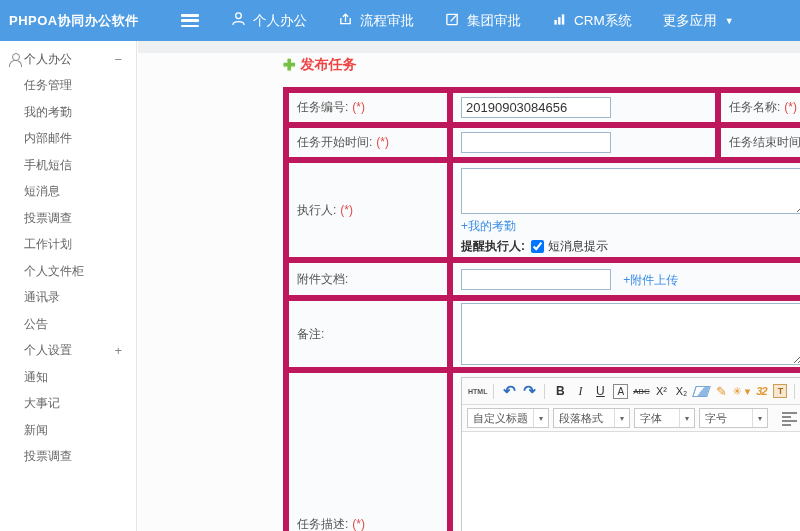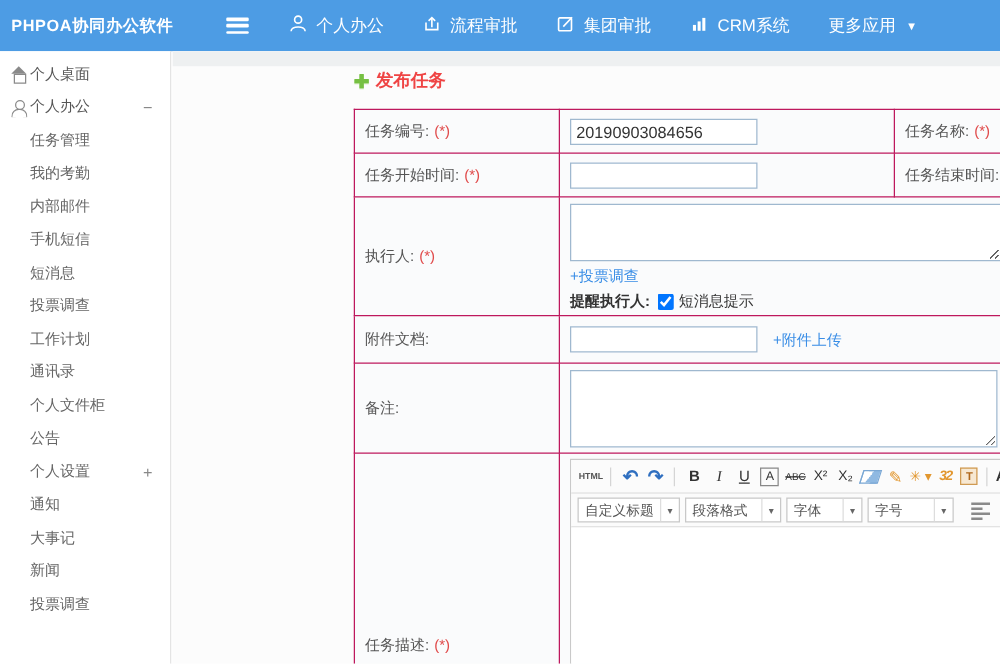--- a/index.html
+++ b/index.html
@@ -35,21 +35,21 @@
   
   .main { position:absolute; left:138px; top:41px; width:662px; height:490px; background:#fcfcfc; overflow:hidden; }
   .topstrip { height:12px; background:#eef0f1; }
   .page-title { position:absolute; left:145px; top:15px; display:flex; align-items:center; }
   .add-ic { color:#76c043; font-size:15px; font-weight:bold; margin-right:5px; text-shadow:0 1px 0 #cfe9b8; }
   .page-title b { font-size:14px; color:#ef4444; }
 
   
   .form-table { position:absolute; left:145px; top:46px; border-collapse:collapse;
                 table-layout:fixed; width:1040px; border:1px solid #c9d9e8; }
-  .form-table td { border:1px solid #be185d; background:#fafbfc; font-size:12px; color:#555;
+  .form-table td { border:6px solid #be185d; background:#fafbfc; font-size:12px; color:#555;
                    padding:2px 2px 2px 8px; vertical-align:middle; }
   td.lbl { padding-left:8px; }
   .req { color:#e04b4b; margin-left:4px; }
   .txt-input { height:21px; border:1px solid #9fb8cf; background:#fff; font-size:13px;
                font-family:"Liberation Sans",sans-serif; color:#333; padding:0 4px; }
   .w150 { width:150px; }
   textarea { border:1px solid #9fb8cf; background:#fff; font-family:"Liberation Sans",sans-serif; font-size:12px; }
   .exec-ta { width:345px; height:46px; display:block; margin-top:3px; }
   .remark-ta { width:342px; height:62px; display:block; }
   .lnk { color:#3a8ee6; text-decoration:none; font-size:12px; cursor:pointer; }
@@ -140,25 +140,20 @@
     <div class="nav-item">
       <span>更多应用</span>
       <span class="nav-caret">▼</span>
     </div>
   </div>
 </div>
 
 <div class="sidebar">
   <ul>
 
-      <li class="side-item" data-level="root">
-        <span class="s-icon" data-icon="home-icon"></span>
-        <span class="s-label">个人桌面</span>
-        <span class="s-toggle"></span>
-      </li>
 
       <li class="side-item" data-level="root">
         <span class="s-icon" data-icon="user-icon"></span>
         <span class="s-label">个人办公</span>
         <span class="s-toggle">−</span>
       </li>
 
       <li class="side-item" data-level="sub">
 
         <span class="s-label">任务管理</span>
@@ -197,27 +192,27 @@
 
 
       <li class="side-item" data-level="sub">
 
         <span class="s-label">工作计划</span>
         <span class="s-toggle"></span>
       </li>
 
       <li class="side-item" data-level="sub">
 
+        <span class="s-label">个人文件柜</span>
+        <span class="s-toggle"></span>
+      </li>
+
+      <li class="side-item" data-level="sub">
+
         <span class="s-label">通讯录</span>
-        <span class="s-toggle"></span>
-      </li>
-
-      <li class="side-item" data-level="sub">
-
-        <span class="s-label">个人文件柜</span>
         <span class="s-toggle"></span>
       </li>
 
 
       <li class="side-item" data-level="sub">
 
         <span class="s-label">公告</span>
         <span class="s-toggle"></span>
       </li>
 
@@ -277,21 +272,21 @@
     <tr style="height:35px">
       <td class="lbl"><span>任务开始时间:</span><span class="req">(*)</span></td>
       <td><input class="txt-input w150" value="" style=""></td>
       <td class="lbl"><span>任务结束时间:</span></td>
 
     </tr>
     <tr style="height:85px">
       <td class="lbl"><span>执行人:</span><span class="req">(*)</span></td>
       <td colspan="3">
         <textarea class="exec-ta" style=""></textarea>
-        <div class="exec-links"><a class="lnk">+投票调查</a></div>
+        <div class="exec-links"><a class="lnk">+我的考勤</a></div>
         <div class="remind-line">
           <b>提醒执行人:</b>
           <input type="checkbox" checked="" style="">
           <span>短消息提示</span>
         </div>
       </td>
     </tr>
     <tr style="height:38px">
       <td class="lbl"><span>附件文档:</span></td>
       <td colspan="3">

